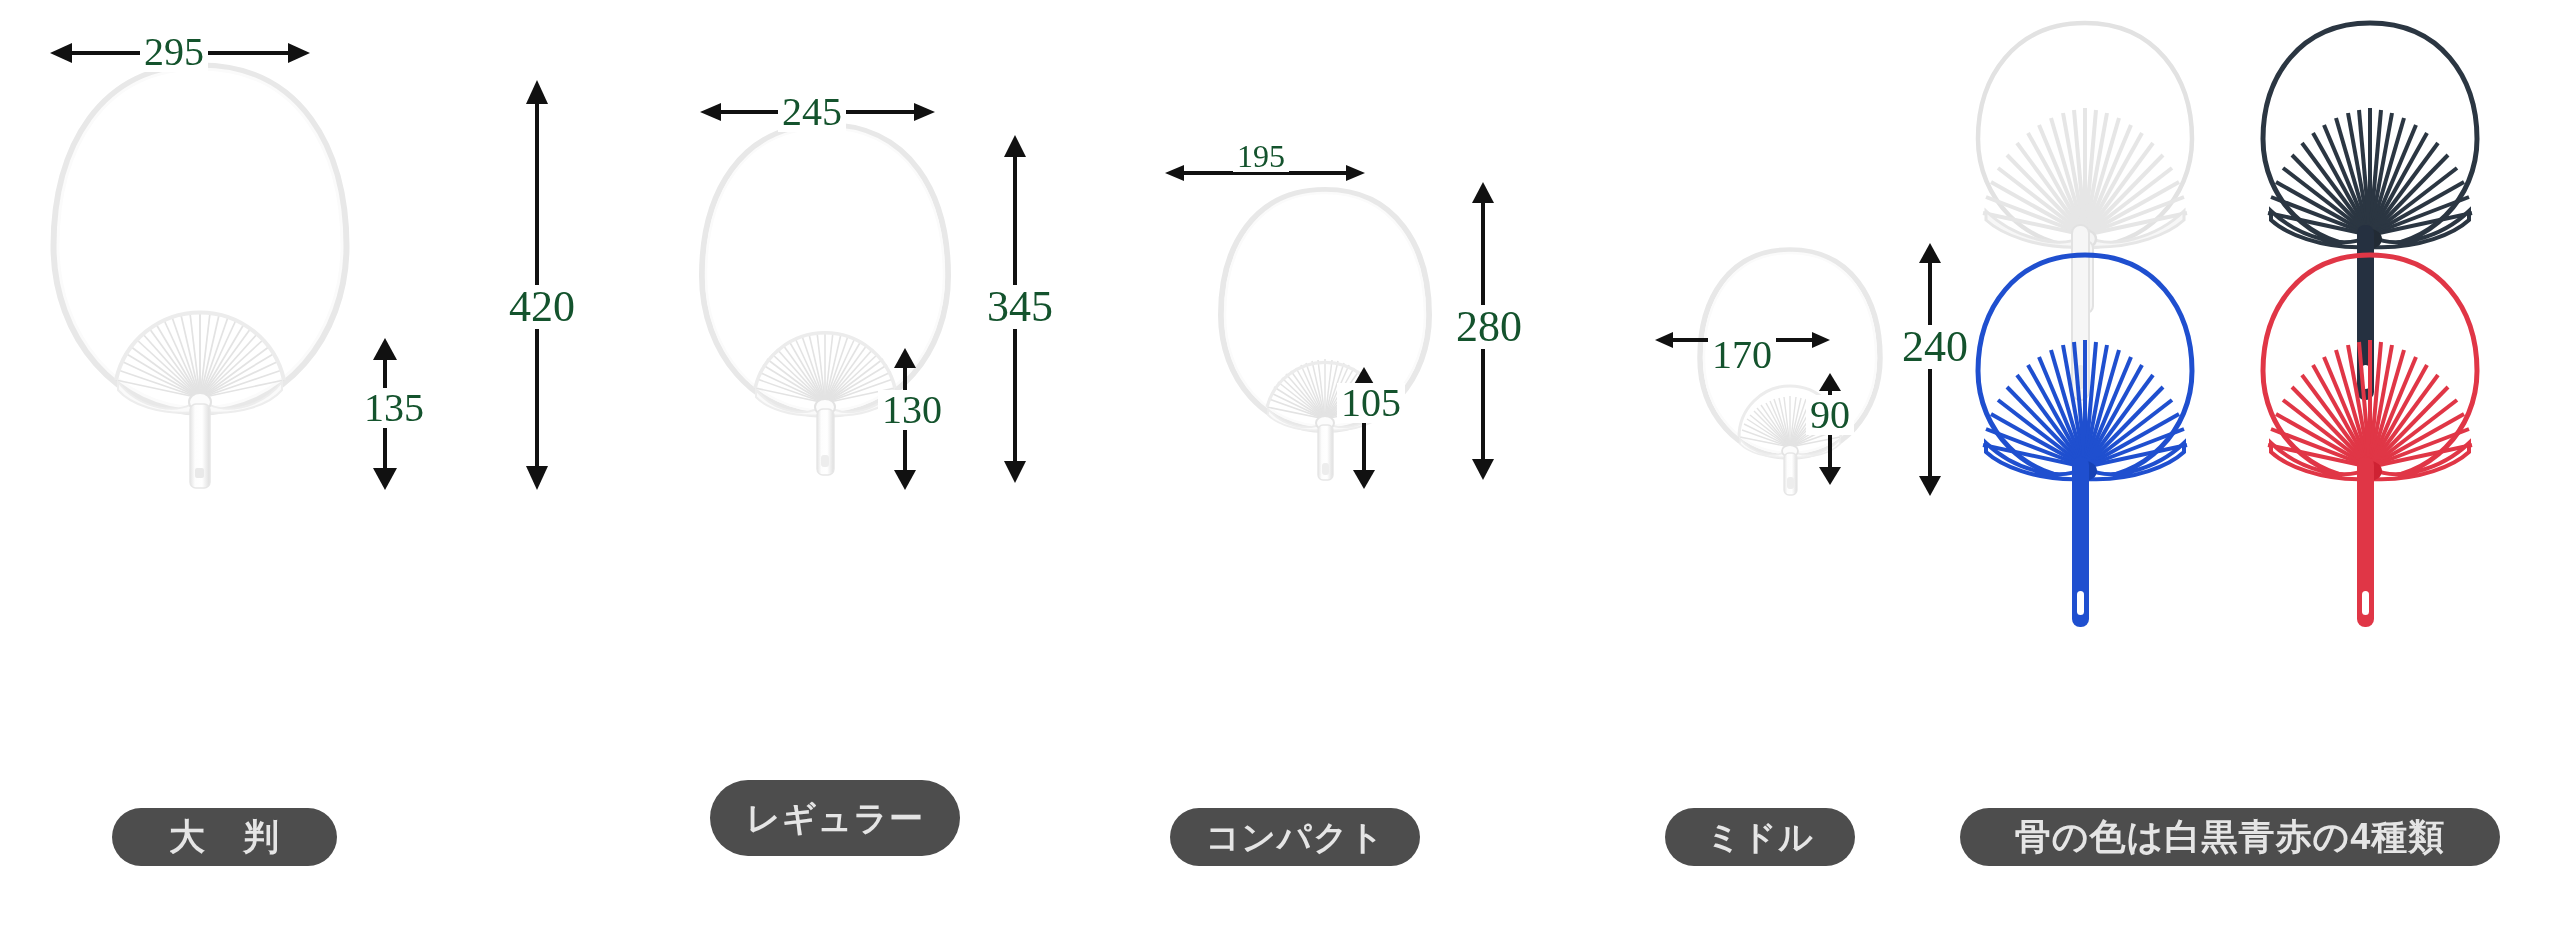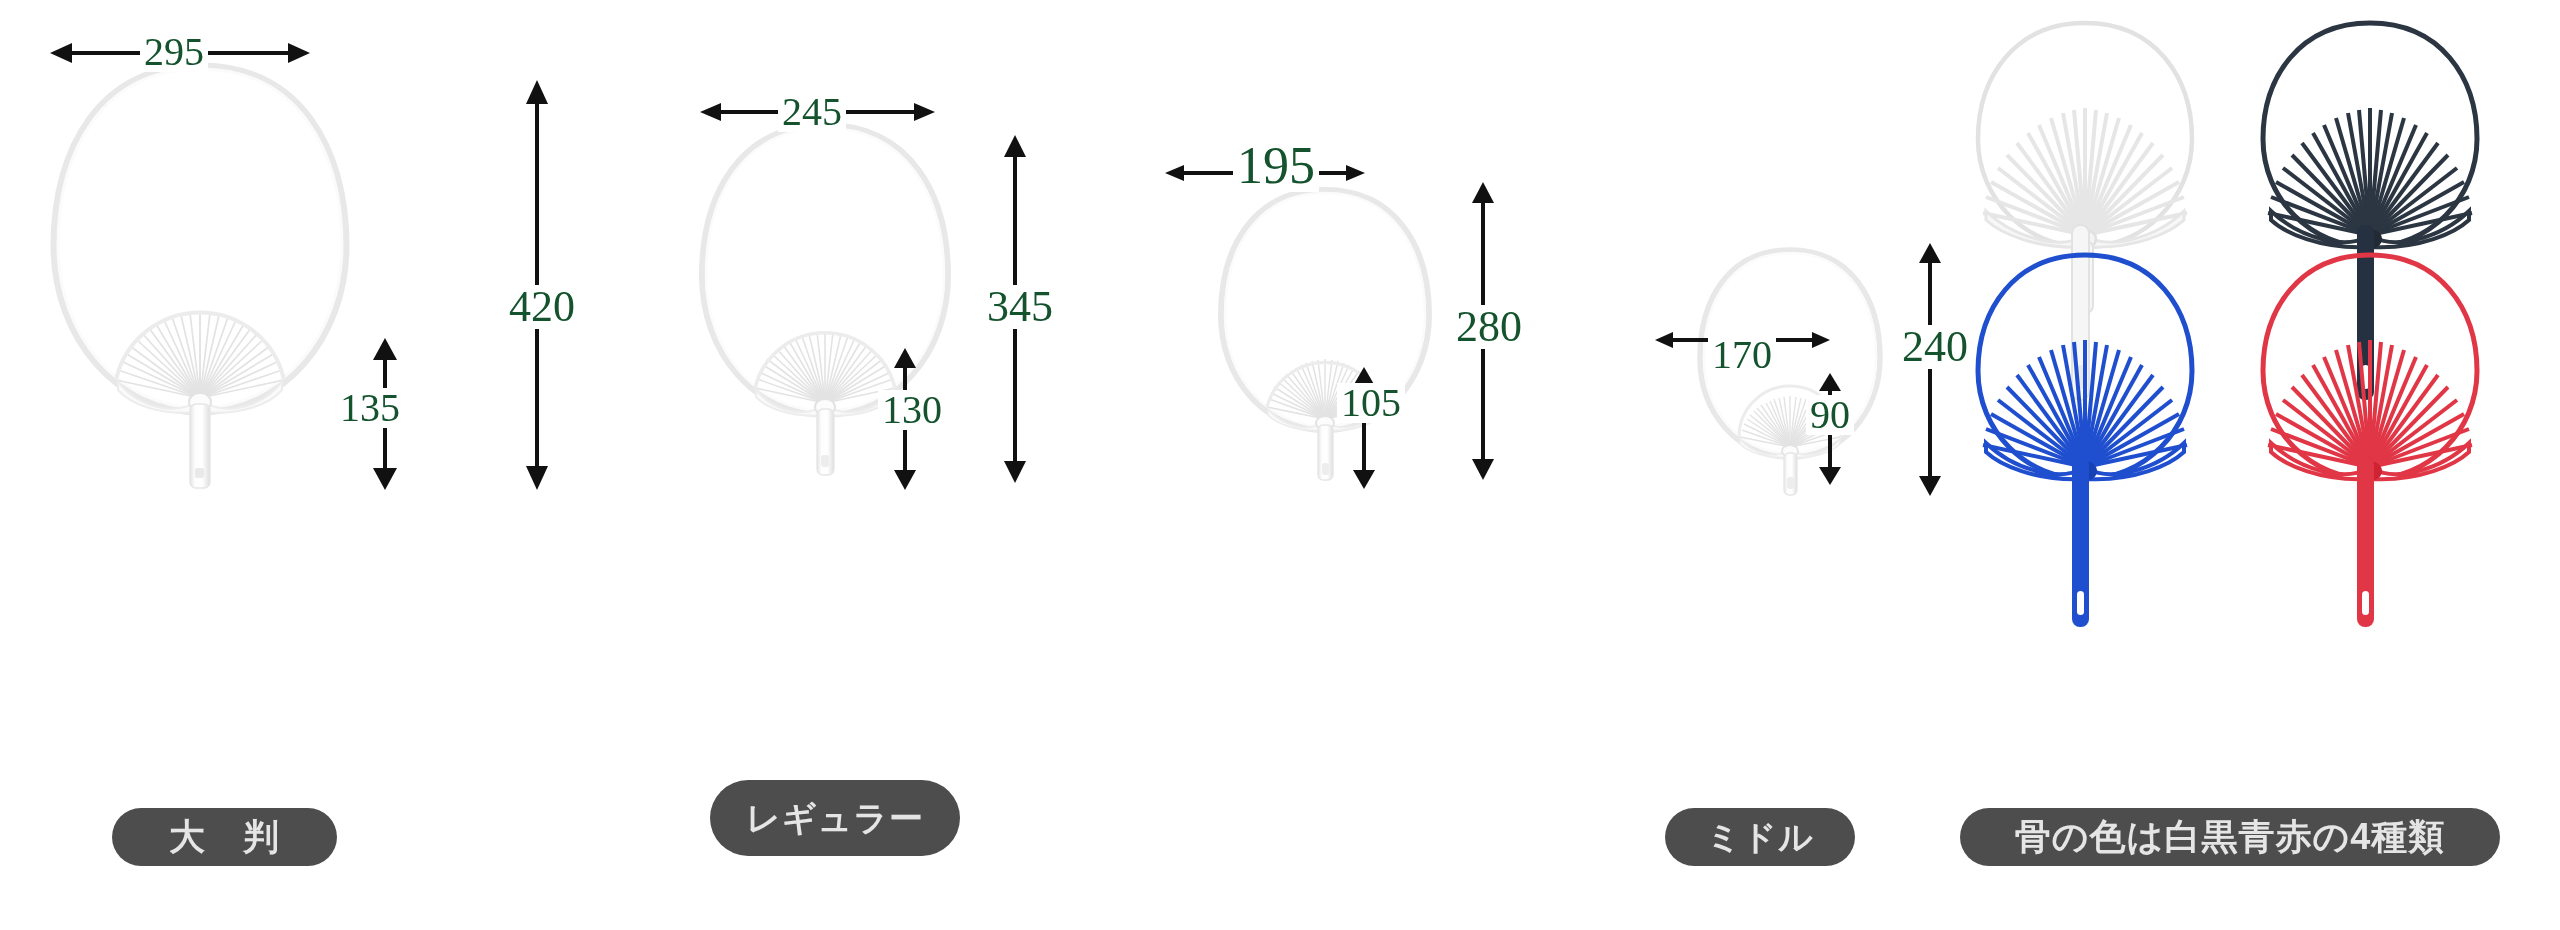--- a/index.html
+++ b/index.html
@@ -125,21 +125,21 @@
       <polygon points="15,0 4,24 26,24" fill="#111"></polygon>
       <polygon points="15,410 4,386 26,386" fill="#111"></polygon>
     </svg>
     <div class="dim-label" style="left:505px;top:285px;font-size:44px;">420</div>
 
     <svg class="dimsvg" style="left:370px;top:338px;" width="30" height="152" viewBox="0 0 30 152">
       <line x1="15" y1="12" x2="15" y2="140" stroke="#111" stroke-width="4"></line>
       <polygon points="15,0 3,22 27,22" fill="#111"></polygon>
       <polygon points="15,152 3,130 27,130" fill="#111"></polygon>
     </svg>
-    <div class="dim-label" style="left:336px;top:388px;font-size:40px;">135</div>
+    <div class="dim-label" style="left:360px;top:388px;font-size:40px;">135</div>
 
     <div class="badge" style="left:112px;top:808px;width:225px;height:58px;font-size:36px;">大　判</div>
   </div>
 
   <div class="fan-col" style="left:650px;width:550px;">
 
     <svg class="fansvg" style="left:40px;top:120px;" width="270" height="360" viewBox="0 0 270 360">
       <defs>
         <linearGradient id="h2" x1="0" y1="0" x2="1" y2="0">
           <stop offset="0" stop-color="#e4e4e4"></stop>
@@ -259,36 +259,37 @@
       <ellipse cx="115" cy="238" rx="9" ry="7" fill="#fcfcfc" stroke="#e3e3e3" stroke-width="2"></ellipse>
       <rect x="108" y="240" width="15" height="55" rx="5" fill="url(#h3)" stroke="#e6e6e6" stroke-width="1.4"></rect>
       <rect x="112" y="278" width="7" height="12" rx="3" fill="#ededed"></rect>
     </svg>
 
     <svg class="dimsvg" style="left:-10px;top:160px;" width="200" height="26" viewBox="0 0 200 26">
       <line x1="12" y1="13" x2="188" y2="13" stroke="#111" stroke-width="4"></line>
       <polygon points="0,13 19,5 19,21" fill="#111"></polygon>
       <polygon points="200,13 181,5 181,21" fill="#111"></polygon>
     </svg>
-    <div class="dim-label" style="left:58px;top:140px;font-size:52px;">195</div>
+    <div class="dim-label" style="left:58px;top:140px;font-size:32px;">195</div>
 
     <svg class="dimsvg" style="left:293px;top:182px;" width="30" height="298" viewBox="0 0 30 298">
       <line x1="15" y1="12" x2="15" y2="286" stroke="#111" stroke-width="4"></line>
       <polygon points="15,0 4,21 26,21" fill="#111"></polygon>
       <polygon points="15,298 4,277 26,277" fill="#111"></polygon>
     </svg>
     <div class="dim-label" style="left:277px;top:305px;font-size:44px;">280</div>
 
     <svg class="dimsvg" style="left:175px;top:367px;" width="28" height="122" viewBox="0 0 28 122">
       <line x1="14" y1="11" x2="14" y2="111" stroke="#111" stroke-width="4"></line>
       <polygon points="14,0 3,19 25,19" fill="#111"></polygon>
       <polygon points="14,122 3,103 25,103" fill="#111"></polygon>
     </svg>
     <div class="dim-label" style="left:162px;top:383px;font-size:40px;">105</div>
 
+    <div class="badge" style="left:-5px;top:808px;width:250px;height:58px;font-size:34px;">コンパクト</div>
   </div>
 
   <div class="fan-col" style="left:1660px;width:500px;">
 
     <svg class="fansvg" style="left:30px;top:245px;" width="200" height="250" viewBox="0 0 200 250">
       <defs>
         <linearGradient id="h4" x1="0" y1="0" x2="1" y2="0">
           <stop offset="0" stop-color="#e4e4e4"></stop>
             <stop offset="0.25" stop-color="#fdfdfd"></stop>
           <stop offset="0.6" stop-color="#ffffff"></stop>

